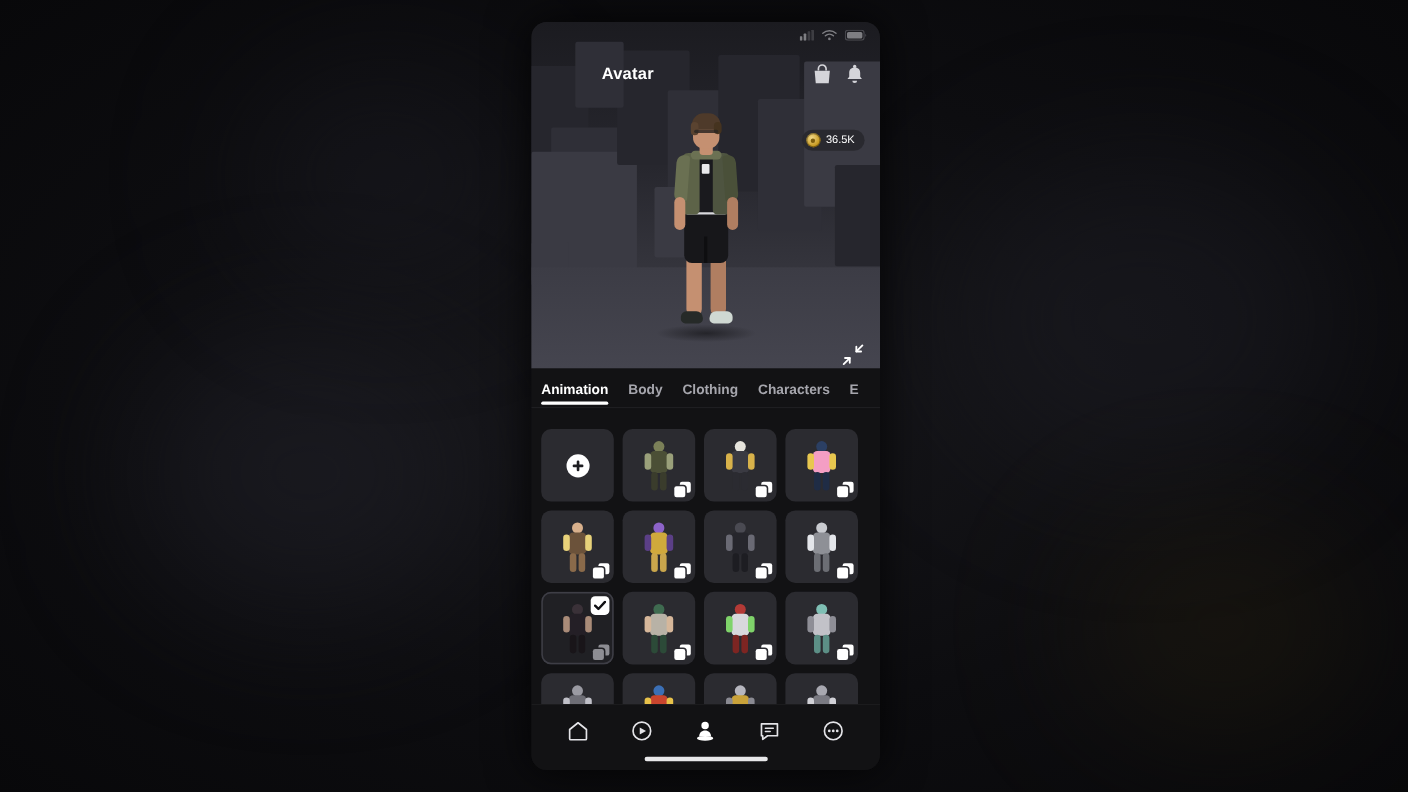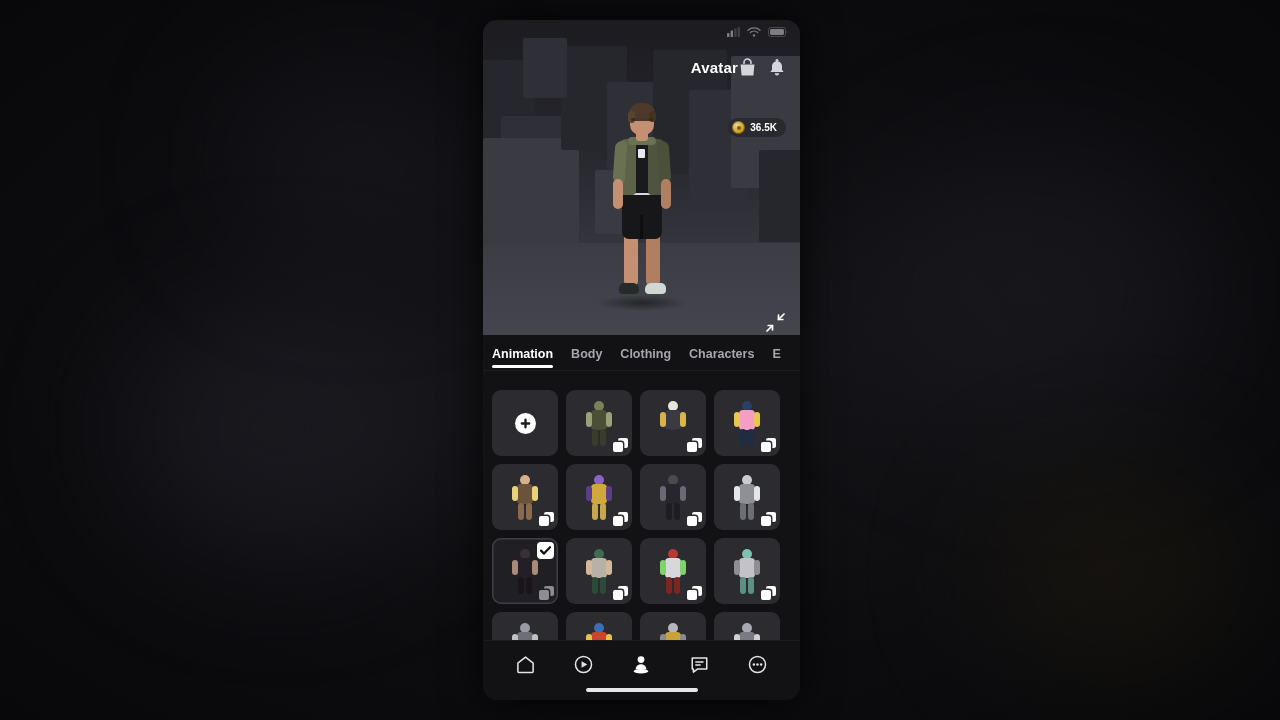--- a/index.html
+++ b/index.html
@@ -55,40 +55,40 @@
     width:92px; height:16px; border-radius:50%;
     background:radial-gradient(ellipse at center, rgba(0,0,0,.45), rgba(0,0,0,0) 70%);
   }
 
   
   #header{
     position:absolute; left:0; top:24px; width:100%; height:46px;
     display:flex; align-items:center; z-index:30;
   }
   #title{
-    flex:1; text-align:right; color:#fff; font-size:15px; font-weight:bold;
-    letter-spacing:.2px; padding-left:40px;
+    flex:1; text-align:left; color:#fff; font-size:15px; font-weight:bold;
+    letter-spacing:.2px; padding-left:64px;
   }
   #hdr-actions{ display:flex; align-items:center; gap:12px; padding-right:14px; }
   .hdr-btn{ width:18px; height:20px; display:flex; align-items:center; justify-content:center; }
 
   #coins{
     position:absolute; right:14px; top:98px; z-index:30;
     display:flex; align-items:center; gap:5px;
     background:rgba(40,40,46,.92); border-radius:11px;
     padding:3px 9px 3px 4px;
   }
   #coin-dot{
     width:13px; height:13px; border-radius:50%;
     background:radial-gradient(circle at 38% 34%, #f2d98a, #c79a22 62%, #8d6a11);
     box-shadow:0 0 0 1px rgba(0,0,0,.35) inset;
     display:flex; align-items:center; justify-content:center;
   }
   #coin-dot i{ width:4px; height:4px; border-radius:50%; background:#7d5d0c; display:block; }
-  #coin-val{ color:#fff; font-size:10px; font-weight:bold; }
+  #coin-val{ color:#fff; font-size:10px; font-weight:normal; }
 
   #expand{
     position:absolute; right:12px; bottom:0px; z-index:30;
     width:26px; height:26px;
   }
 
   
   #avatar{ position:absolute; left:50%; bottom:18px; transform:translateX(-50%);
            width:72px; height:220px; }
   #avatar div{ position:absolute; }

